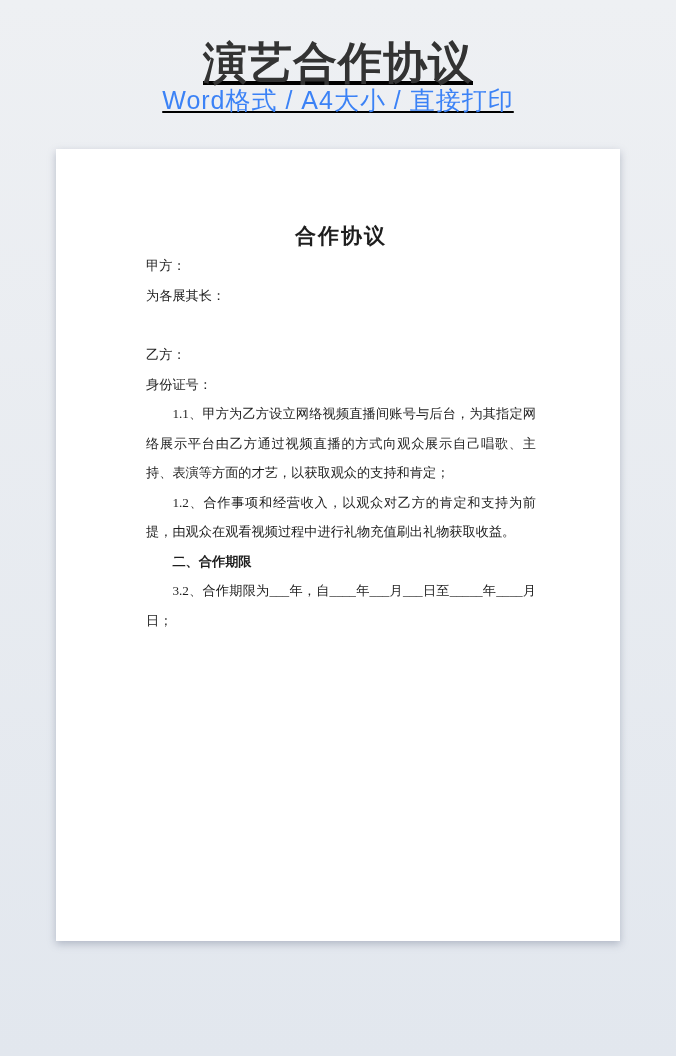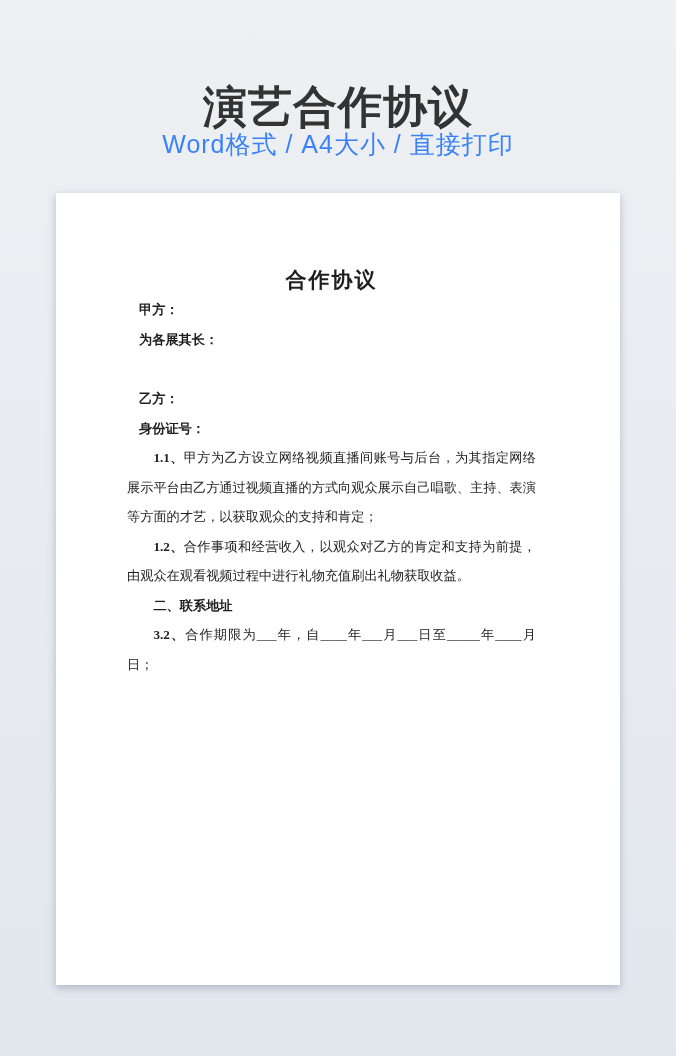--- a/index.html
+++ b/index.html
@@ -8,21 +8,22 @@
   }
   body {
     width: 676px;
     height: 1056px;
     background: linear-gradient(180deg, #eef0f3 0%, #e2e7ee 100%);
     font-family: "Liberation Sans", sans-serif;
     overflow: hidden;
   }
   .header {
     text-align: center;
-    padding-top: 84px;
+    padding-top: 40px;
+    text-decoration: underline;
   }
   .header-title {
     font-size: 44px;
     line-height: 46px;
     font-weight: bold;
     color: #333333;
     letter-spacing: 1px;
   }
   .header-subtitle {
     font-size: 25px;
@@ -30,55 +31,54 @@
     color: #3b82f6;
     letter-spacing: 1px;
   }
   .doc-page {
     width: 564px;
     height: 792px;
     margin: 35px auto 0 auto;
     background: #ffffff;
     box-shadow: 0 3px 8px rgba(100, 110, 135, 0.4);
     box-sizing: border-box;
-    padding: 72px 84px 0 71px;
+    padding: 72px 84px 0 90px;
     font-family: "Liberation Serif", "DejaVu Serif", serif;
     color: #1e1e1e;
   }
   .doc-title {
     font-size: 21px;
     line-height: 30px;
     font-weight: bold;
     letter-spacing: 2px;
     text-align: center;
   }
   .doc-body {
     font-size: 13.2px;
     line-height: 29.5px;
     text-align: justify;
   }
   .doc-body p {
     margin: 0;
   }
   .party p {
-    font-weight: bold;
-    margin-left: 12px;
+    font-weight: normal;
   }
   .party-b {
     margin-top: 30px;
   }
   .indent {
     text-indent: 2em;
   }
   .heading {
     font-weight: bold;
     text-indent: 2em;
   }
   .clause .num {
-    font-weight: bold;
+    font-weight: normal;
   }
 </style>
 </head>
 <body>
 
 <div class="header">
   <div class="header-title">演艺合作协议</div>
   <div class="header-subtitle">Word格式 / A4大小 / 直接打印</div>
 </div>
 
@@ -95,18 +95,18 @@
       <p>乙方：</p>
       <p>身份证号：</p>
     </div>
 
 
 
     <p class="clause indent"><b class="num">1.1、</b><span>甲方为乙方设立网络视频直播间账号与后台，为其指定网络展示平台由乙方通过视频直播的方式向观众展示自己唱歌、主持、表演等方面的才艺，以获取观众的支持和肯定；</span></p>
 
     <p class="clause indent"><b class="num">1.2、</b><span>合作事项和经营收入，以观众对乙方的肯定和支持为前提，由观众在观看视频过程中进行礼物充值刷出礼物获取收益。</span></p>
 
-    <p class="heading">二、联系地址</p>
+    <p class="heading">二、合作期限</p>
 
     <p class="clause indent"><b class="num">3.2、</b><span>合作期限为___年，自____年___月___日至_____年____月日；</span></p>
 
   </div>
 </div>
 
 </body></html>

